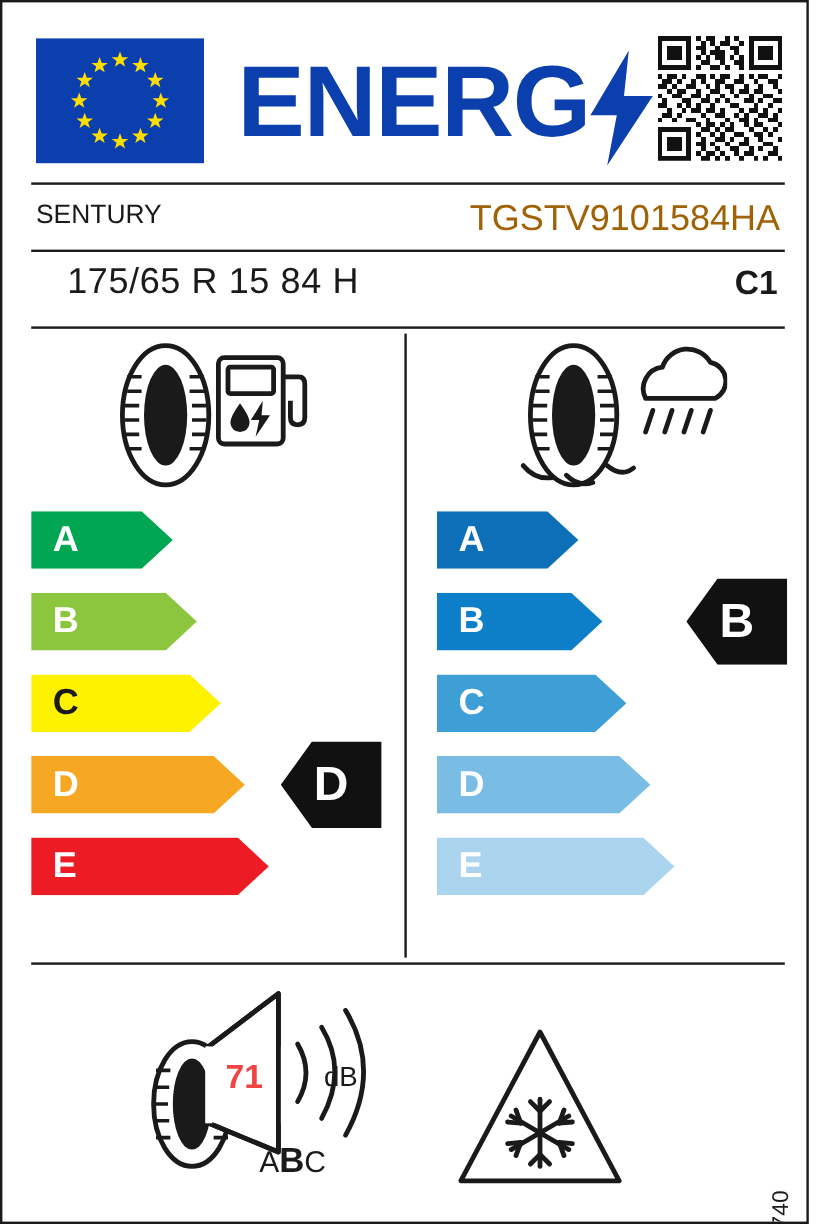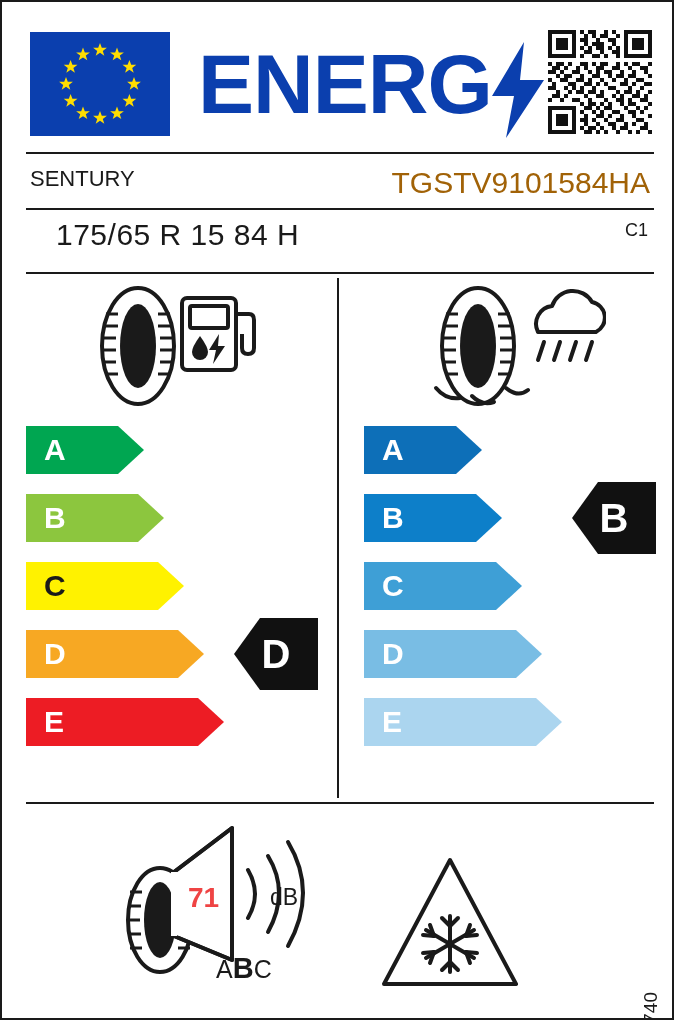--- a/index.html
+++ b/index.html
@@ -92,22 +92,23 @@
     position: absolute;
     left: 4px; top: 0px;
     font-size: 30px;
     color: #1a1a1a;
     letter-spacing: 0.5px;
     margin-left: 26px;
   }
   .cls {
     position: absolute;
     right: 6px; top: 2px;
-    font-size: 18px;
+    font-size: 28px;
     color: #1a1a1a;
+    font-weight: bold;
   }
 
   
   .mid-divider {
     position: absolute;
     left: 335px;
     top: 276px;
     width: 2px;
     height: 520px;
     background: #1a1a1a;

